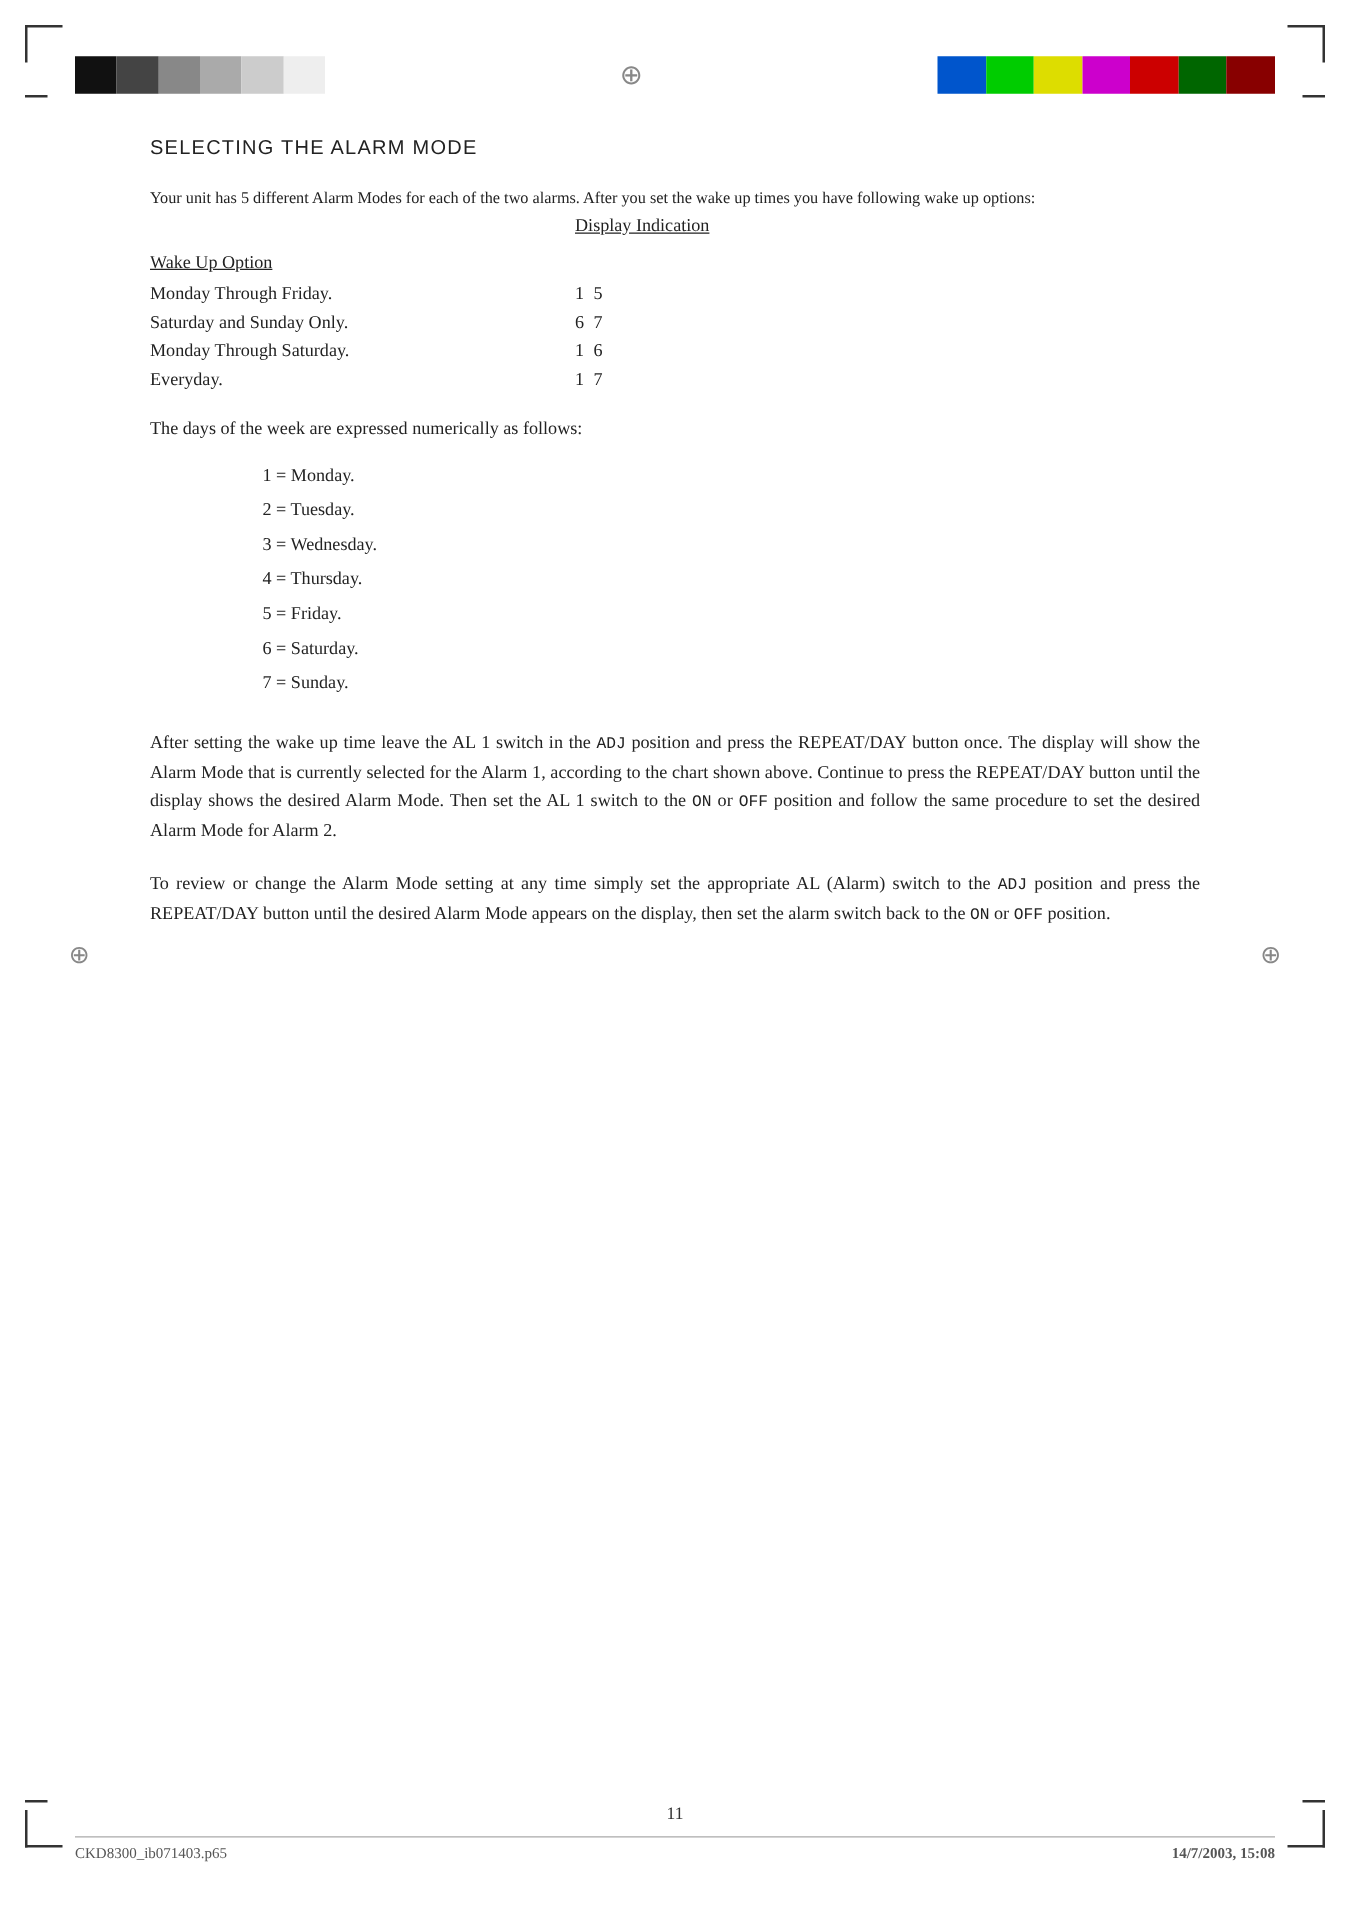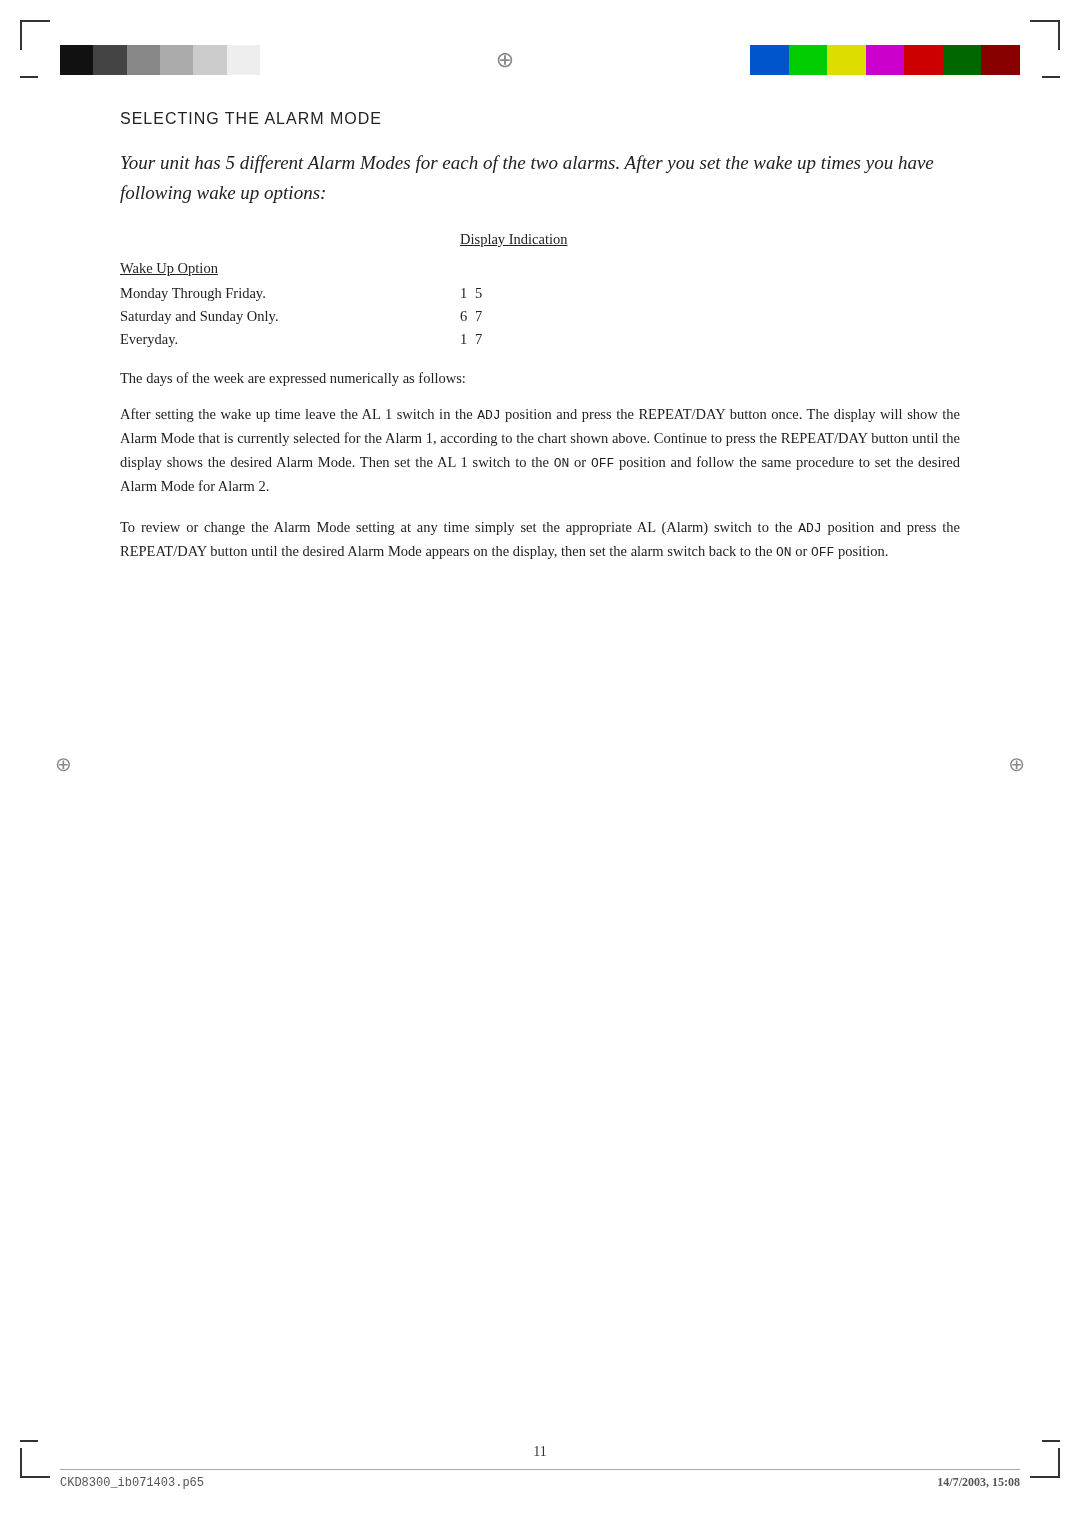--- a/index.html
+++ b/index.html
@@ -157,24 +157,23 @@
     .section-title {
       font-size: 16px;
       font-weight: normal;
       letter-spacing: 1px;
       text-transform: uppercase;
       margin-bottom: 20px;
       font-family: Arial, sans-serif;
     }
 
     .intro-text {
-      font-size: 19px;
+      font-size: 13px;
       line-height: 1.6;
-      margin-bottom: 22px;
-      font-style: italic;
+      margin-bottom: 4px;
     }
 
     
     .wake-table {
       margin-bottom: 22px;
       width: 100%;
     }
 
     .wake-table-header {
       display: flex;
@@ -256,21 +255,20 @@
       left: 60px;
       right: 60px;
       display: flex;
       align-items: center;
       font-size: 12px;
       color: #555;
     }
 
     .footer-left {
       flex: 1;
-      font-family: Liberation Mono, monospace;
     }
 
     .footer-center {
       flex: 1;
       text-align: center;
     }
 
     .footer-center-crosshair {
       font-size: 18px;
       color: #888;
@@ -358,28 +356,41 @@
     <div id="table-rows">
         <div class="wake-table-row">
       <div class="row-option">Monday Through Friday.</div>
       <div class="row-display">1   5</div>
     </div>
         <div class="wake-table-row">
       <div class="row-option">Saturday and Sunday Only.</div>
       <div class="row-display">6   7</div>
     </div>
         <div class="wake-table-row">
+      <div class="row-option">Monday Through Saturday.</div>
+      <div class="row-display">1   6</div>
+    </div>
+        <div class="wake-table-row">
       <div class="row-option">Everyday.</div>
       <div class="row-display">1   7</div>
     </div>
       </div>
   </div>
 
   <p class="days-text">The days of the week are expressed numerically as follows:</p>
 
+  <div class="days-list" id="days-list">
+      <div class="day-item">1 = Monday.</div>
+      <div class="day-item">2 = Tuesday.</div>
+      <div class="day-item">3 = Wednesday.</div>
+      <div class="day-item">4 = Thursday.</div>
+      <div class="day-item">5 = Friday.</div>
+      <div class="day-item">6 = Saturday.</div>
+      <div class="day-item">7 = Sunday.</div>
+    </div>
 
   <p class="body-para" id="para1">After setting the wake up time leave the AL 1 switch in the  <span class="mono">ADJ</span>  position and press the REPEAT/DAY button once. The display will show the Alarm Mode that is currently selected for the Alarm 1, according to the chart shown above. Continue to press the REPEAT/DAY button until the display shows the desired Alarm Mode. Then set the AL 1 switch to the  <span class="mono">ON</span>  or  <span class="mono">OFF</span>  position and follow the same procedure to set the desired Alarm Mode for Alarm 2.</p>
   <p class="body-para" id="para2">To review or change the Alarm Mode setting at any time simply set the appropriate AL (Alarm) switch to the  <span class="mono">ADJ</span>  position and press the REPEAT/DAY button until the desired Alarm Mode appears on the display, then set the alarm switch back to the  <span class="mono">ON</span>  or  <span class="mono">OFF</span>  position.</p>
 
 </div>
 
 <div class="page-number">11</div>
 
 <div class="footer-divider-top"></div>
 

